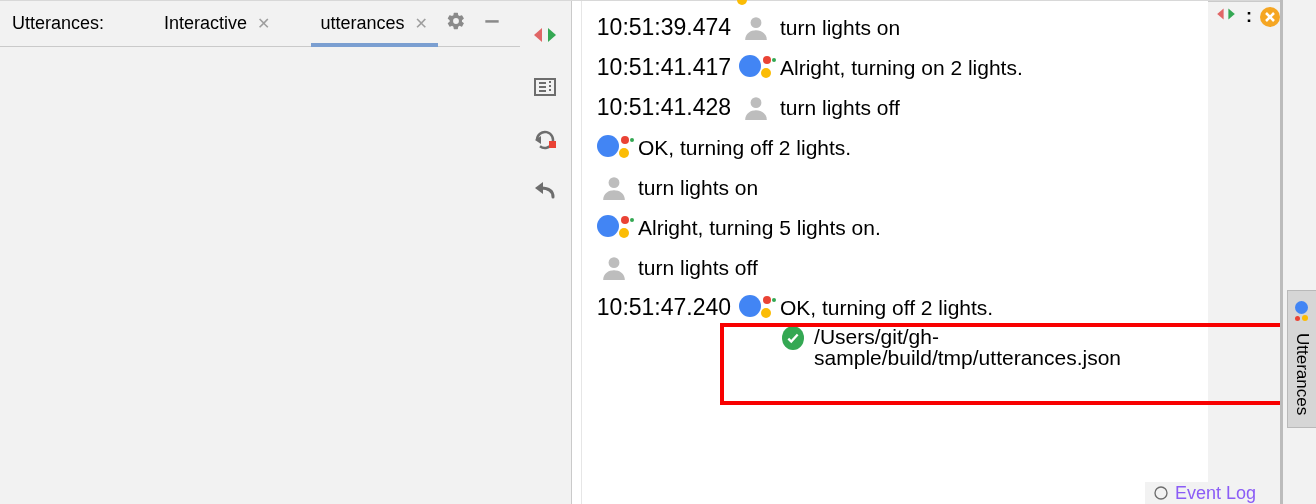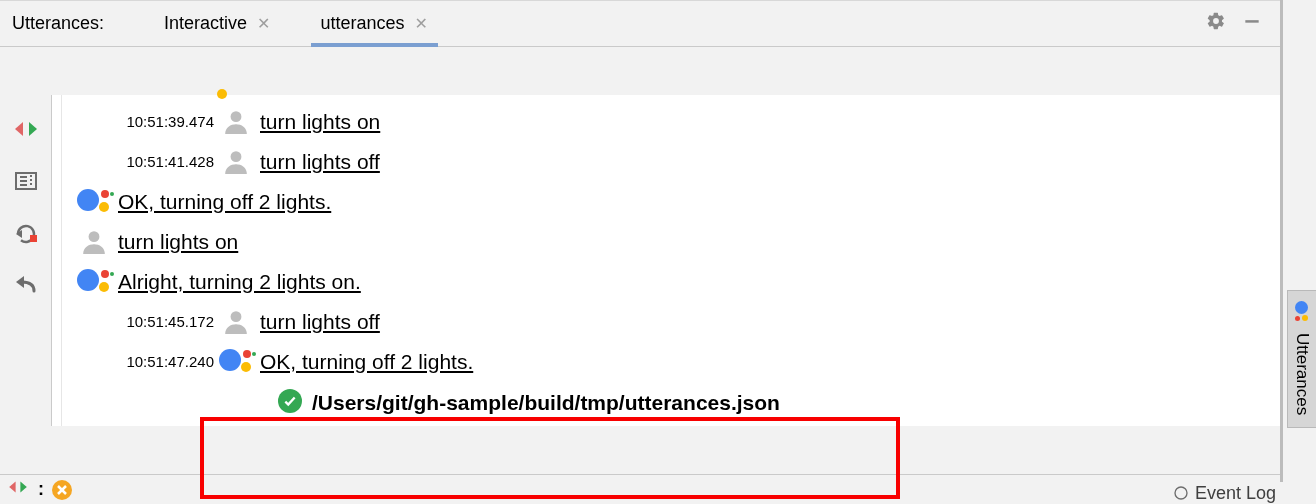--- a/index.html
+++ b/index.html
@@ -24,21 +24,21 @@
     color: var(--text);
     width: 1316px;
     height: 504px;
     overflow: hidden;
   }
   .root {
     display: flex;
     width: 100%;
     height: 100%;
   }
-  .main-col { flex: 1; display: flex; flex-direction: column; border-top: 1px solid #d8d8d8; gap: 48px; }
+  .main-col { flex: 1; display: flex; flex-direction: row; border-top: 1px solid #d8d8d8; }
   .tabbar {
     display: flex;
     align-items: center;
     height: 46px;
     padding: 0 10px;
     background: var(--bg-panel);
     border-bottom: 1px solid var(--border);
     position: relative;
   }
   .tabbar .panel-title { padding: 0 10px 0 2px; margin-right: 40px; }
@@ -96,32 +96,32 @@
     line-height: 1.0;
     position: relative;
   }
   .log-row {
     display: flex;
     align-items: center;
     height: 40px;
   }
   .log-row .ts {
     font-family: "Helvetica Neue", Arial, sans-serif;
-    font-size: 15px;
+    font-size: 23px;
     width: 142px;
-    text-align: right;
+    text-align: center;
     padding-left: 2px;
   }
   .log-row .avatar-cell {
     width: 44px;
     display: flex;
     justify-content: center;
     align-items:center;
   }
-  .log-row .msg { padding-left: 2px; text-decoration: underline; }
+  .log-row .msg { padding-left: 2px; }
   .user-avatar svg { display:block; }
   .assistant-avatar { position:relative; width:34px; height:30px; }
   .assistant-avatar .big { width:22px; height:22px; border-radius:50%; background:var(--accent-blue); position:absolute; left:0; top:3px;}
   .assistant-avatar .r { width:8px; height:8px; border-radius:50%; background:var(--accent-red); position:absolute; left:24px; top:4px;}
   .assistant-avatar .y { width:10px; height:10px; border-radius:50%; background:var(--accent-yellow); position:absolute; left:22px; top:16px;}
   .assistant-avatar .g-tiny { width:4px; height:4px; border-radius:50%; background:var(--accent-green); position:absolute; left:33px; top:6px;}
   .play-triangle {
     width: 0; height: 0;
     border-top: 10px solid transparent;
     border-bottom: 10px solid transparent;
@@ -176,27 +176,27 @@
     align-items:center;
     gap:8px;
     cursor:pointer;
   }
   .assistant-mini { position:relative; width:18px; height:24px; transform: rotate(0deg);}
   .assistant-mini .big { width:13px; height:13px; border-radius:50%; background:var(--accent-blue); position:absolute; left:2px; top:0;}
   .assistant-mini .r { width:5px; height:5px; border-radius:50%; background:var(--accent-red); position:absolute; left:2px; top:15px;}
   .assistant-mini .y { width:6px; height:6px; border-radius:50%; background:var(--accent-yellow); position:absolute; left:9px; top:14px;}
   .bottom-event {
     position:absolute;
-    right: 32px;
+    right: 52px;
     bottom: 0;
     height: 22px;
     display:flex;
     align-items:center;
     gap:6px;
-    color:#404040;
+    color:#8b5cf6;
     font-size:18px;
     background: var(--bg-panel);
     padding: 0 8px;
   }
 </style>
 </head>
 <body>
 
 <div class="root">
   <div class="main-col">
@@ -264,20 +264,32 @@
 
         <div class="log-row">
           <span class="ts">10:51:39.474</span>
           <span class="avatar-cell user-avatar">
             <svg width="26" height="26" viewBox="0 0 24 24" fill="#bdbdbd">
                 <circle cx="12" cy="8" r="5"></circle>
                 <path d="M2 24c0-6 5-9 10-9s10 3 10 9z"></path>
               </svg>
           </span>
           <span class="msg">turn lights on</span>
+        </div>
+        <div class="log-row">
+          <span class="ts">10:51:41.417</span>
+          <span class="avatar-cell">
+              <span class="assistant-avatar">
+                <span class="big"></span>
+                <span class="r"></span>
+                <span class="y"></span>
+                <span class="g-tiny"></span>
+              </span>
+            </span>
+          <span class="msg">Alright, turning on 2 lights.</span>
         </div>
         <div class="log-row">
           <span class="ts">10:51:41.428</span>
           <span class="avatar-cell user-avatar">
             <svg width="26" height="26" viewBox="0 0 24 24" fill="#bdbdbd">
                 <circle cx="12" cy="8" r="5"></circle>
                 <path d="M2 24c0-6 5-9 10-9s10 3 10 9z"></path>
               </svg>
           </span>
           <span class="msg">turn lights off</span>
@@ -304,24 +316,23 @@
         </div>
         <div class="log-row">
           <span class="avatar-cell">
               <span class="assistant-avatar">
                 <span class="big"></span>
                 <span class="r"></span>
                 <span class="y"></span>
                 <span class="g-tiny"></span>
               </span>
             </span>
-          <span class="msg">Alright, turning 2 lights on.</span>
-        </div>
-        <div class="log-row">
-          <span class="ts">10:51:45.172</span>
+          <span class="msg">Alright, turning 5 lights on.</span>
+        </div>
+        <div class="log-row">
           <span class="avatar-cell user-avatar">
             <svg width="26" height="26" viewBox="0 0 24 24" fill="#bdbdbd">
                 <circle cx="12" cy="8" r="5"></circle>
                 <path d="M2 24c0-6 5-9 10-9s10 3 10 9z"></path>
               </svg>
           </span>
           <span class="msg">turn lights off</span>
         </div>
         <div class="log-row">
           <span class="ts">10:51:47.240</span>
@@ -331,21 +342,21 @@
                 <span class="r"></span>
                 <span class="y"></span>
                 <span class="g-tiny"></span>
               </span>
             </span>
           <span class="msg">OK, turning off 2 lights.</span>
         </div>
         <div class="log-row">
           <span class="ts"></span>
           <span class="avatar-cell"></span>
-          <span style="display:flex;align-items:flex-end;gap:10px;padding-left:20px;font-weight:bold;">
+          <span style="display:flex;align-items:flex-start;gap:10px;padding-left:20px;">
             <span class="green-check">
               <svg width="14" height="14" viewBox="0 0 24 24" fill="none" stroke="#fff" stroke-width="4">
                   <polyline points="4,13 9,18 20,6"></polyline>
                 </svg>
             </span>
             <span>/Users/git/gh-sample/build/tmp/utterances.json</span>
           </span>
         </div>
 
         <div class="annotation-box" style="left:148px; top:322px; width:700px; height:82px;"></div>

